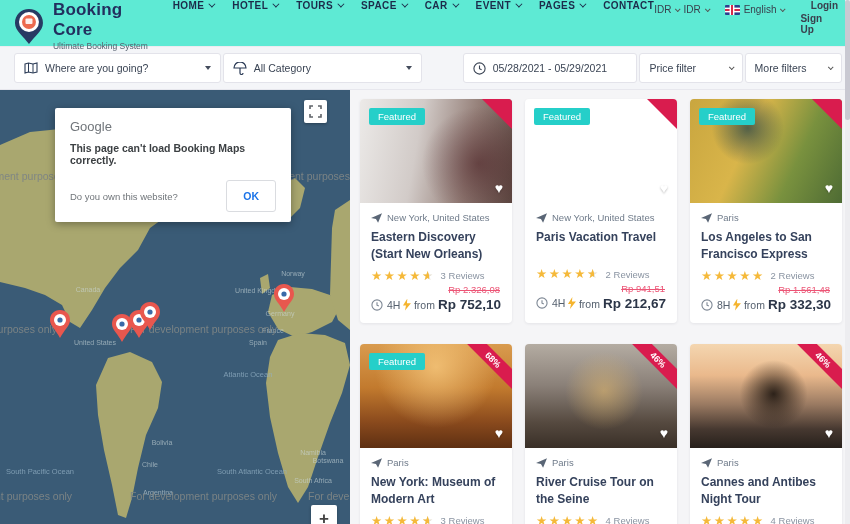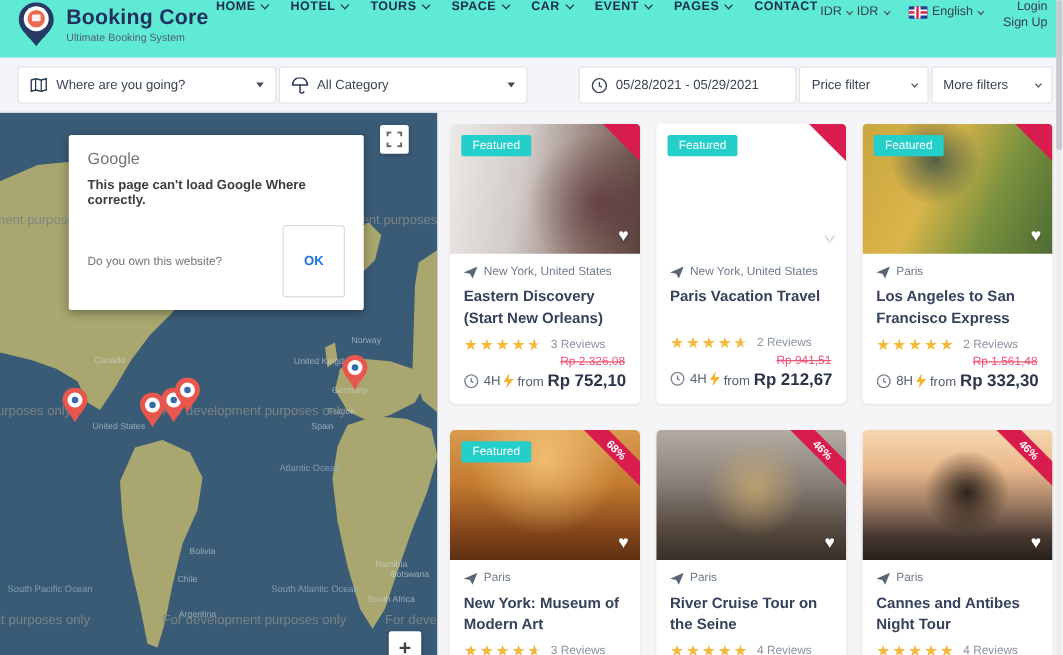--- a/index.html
+++ b/index.html
@@ -14,21 +14,21 @@
   .nav { display:flex; align-items:center; gap:19px; margin-left:6px; }
   .nav-item { font-size:10px; font-weight:bold; color:#1c2b4a; letter-spacing:.4px; display:flex; align-items:center; gap:4px; cursor:pointer; white-space:nowrap; }
   .chev { width:5px; height:5px; border-right:1.4px solid #1c2b4a; border-bottom:1.4px solid #1c2b4a; transform:rotate(45deg) translateY(-2px); display:inline-block; }
   .header-right { margin-left:auto; display:flex; align-items:flex-start; gap:16px; padding-right:12px; }
   .hr-item { font-size:10px; color:#39404d; display:flex; align-items:center; gap:4px; cursor:pointer; margin-top:4px;}
   .chev-sm { width:4px; height:4px; border-right:1.2px solid #555; border-bottom:1.2px solid #555; transform:rotate(45deg) translateY(-1px); display:inline-block; }
   .flag { width:15px; height:10px; position:relative; background:#2b3f8c; display:inline-block; overflow:hidden; border-radius:1px;}
   .flag:before { content:""; position:absolute; left:0; top:4px; width:15px; height:2.5px; background:#d6294a; box-shadow:0 -1.4px 0 #fff,0 1.4px 0 #fff; }
   .flag:after { content:""; position:absolute; left:6.2px; top:0; width:2.5px; height:10px; background:#d6294a; box-shadow:-1.4px 0 0 #fff,1.4px 0 0 #fff; }
   .auth { display:flex; flex-direction:column; align-items:flex-end; gap:2px; }
-  .auth span { font-size:10px; color:#39404d; cursor:pointer; }
+  .auth span { font-size:10px; color:#39404d; cursor:pointer;font-weight:bold; }
 
   
   .searchbar { position:absolute; top:46px; left:0; right:0; height:44px; background:#f4f5f8; border-top:1px solid #ececf1; border-bottom:1px solid #e7e7ed; display:flex; align-items:center; gap:2px; padding:0 8px 0 14px; z-index:25; }
   .sbox { background:#fff; border:1px solid #e3e3ea; border-radius:3px; height:30px; display:flex; align-items:center; gap:7px; padding:0 9px; font-size:10.5px; color:#3a4454; cursor:pointer; }
   .sbox .caret { margin-left:auto; width:0; height:0; border-left:3.5px solid transparent; border-right:3.5px solid transparent; border-top:4.5px solid #444c5c; }
   .sb-dest { width:213px; }
   .sb-cat { width:205px; }
   .sb-date { width:180px;margin-left:39px; }
   .sb-price { width:106px; }
   .sb-more { width:100px; }
@@ -47,21 +47,21 @@
   .mapbtn { position:absolute; background:#fff; display:flex; align-items:center; justify-content:center; cursor:pointer; box-shadow:0 1px 3px rgba(0,0,0,.3); }
   .fsbtn { right:23px; top:10px; width:23px; height:23px; border-radius:2px; }
   .zoombtn { right:13px; bottom:-9px; width:26px; height:28px; border-radius:2px; font-size:17px; color:#444; font-weight:bold; }
 
   
   .gdialog { position:absolute; left:55px; top:18px; width:236px; background:#fff; border-radius:2px; box-shadow:0 2px 8px rgba(0,0,0,.35); padding:11px 15px 10px; z-index:10; }
   .gd-brand { font-size:13px; color:#70757a; margin-bottom:8px; font-family:"Liberation Sans",sans-serif; }
   .gd-msg { font-size:10.5px; font-weight:bold; color:#3c4043; margin-bottom:11px; }
   .gd-foot { display:flex; align-items:center; justify-content:space-between;margin-top:14px; }
   .gd-q { font-size:9.5px; color:#70757a; }
-  .gd-ok { font-size:10.5px; color:#1a73e8; background:#fff; border:1px solid #dadce0; border-radius:3px; padding:22px 16px; cursor:pointer; font-weight:bold; }
+  .gd-ok { font-size:10.5px; color:#1a73e8; background:#fff; border:1px solid #dadce0; border-radius:3px; padding:9px 16px; cursor:pointer; font-weight:bold; }
 
   
   .cards-panel { position:absolute; left:350px; top:0; right:0; bottom:0; background:#f5f5f7; overflow:hidden; padding:9px 0 0 10px; }
   .cards-grid { display:grid; grid-template-columns:repeat(3,152px); column-gap:13px; row-gap:21px; }
   .card { width:152px; background:#fff; border-radius:4px; box-shadow:0 1px 3px rgba(20,30,50,.08); overflow:hidden; cursor:pointer; }
   .card-img { position:relative; height:104px; overflow:hidden; }
   .badge { position:absolute; top:9px; left:9px; background:#25cfc9; color:#fff; font-size:9.5px; padding:3px 9px; border-radius:2px; z-index:3; }
   .ribbon { position:absolute; top:9px; right:-23px; width:84px; transform:rotate(45deg); background:#d91c4e; color:#fff; font-size:9px; font-weight:bold; text-align:center; padding:2px 0; z-index:2; }
   .corner-tri { position:absolute; top:0; right:0; width:0; height:0; border-top:30px solid #d91c4e; border-left:30px solid transparent; z-index:2; }
   .heart { position:absolute; right:9px; bottom:7px; color:#fff; font-size:14px; z-index:3; text-shadow:0 1px 2px rgba(0,0,0,.25); cursor:pointer; }
@@ -263,21 +263,21 @@
 
       <div class="mapbtn fsbtn">
         <svg width="13" height="13" viewBox="0 0 13 13">
           <path d="M1 4 V1 H4 M9 1 H12 V4 M12 9 V12 H9 M4 12 H1 V9" fill="none" stroke="#5f6368" stroke-width="1.6"></path>
         </svg>
       </div>
       <div class="mapbtn zoombtn">+</div>
 
       <div class="gdialog">
         <div class="gd-brand">Google</div>
-        <div class="gd-msg">This page can't load Google Where correctly.</div>
+        <div class="gd-msg">This page can't load Booking Maps correctly.</div>
         <div class="gd-foot">
           <span class="gd-q">Do you own this website?</span>
           <button class="gd-ok">OK</button>
         </div>
       </div>
     </div>
 
     <div class="cards-panel">
       <div class="cards-grid" id="cards">
   <div class="card">

